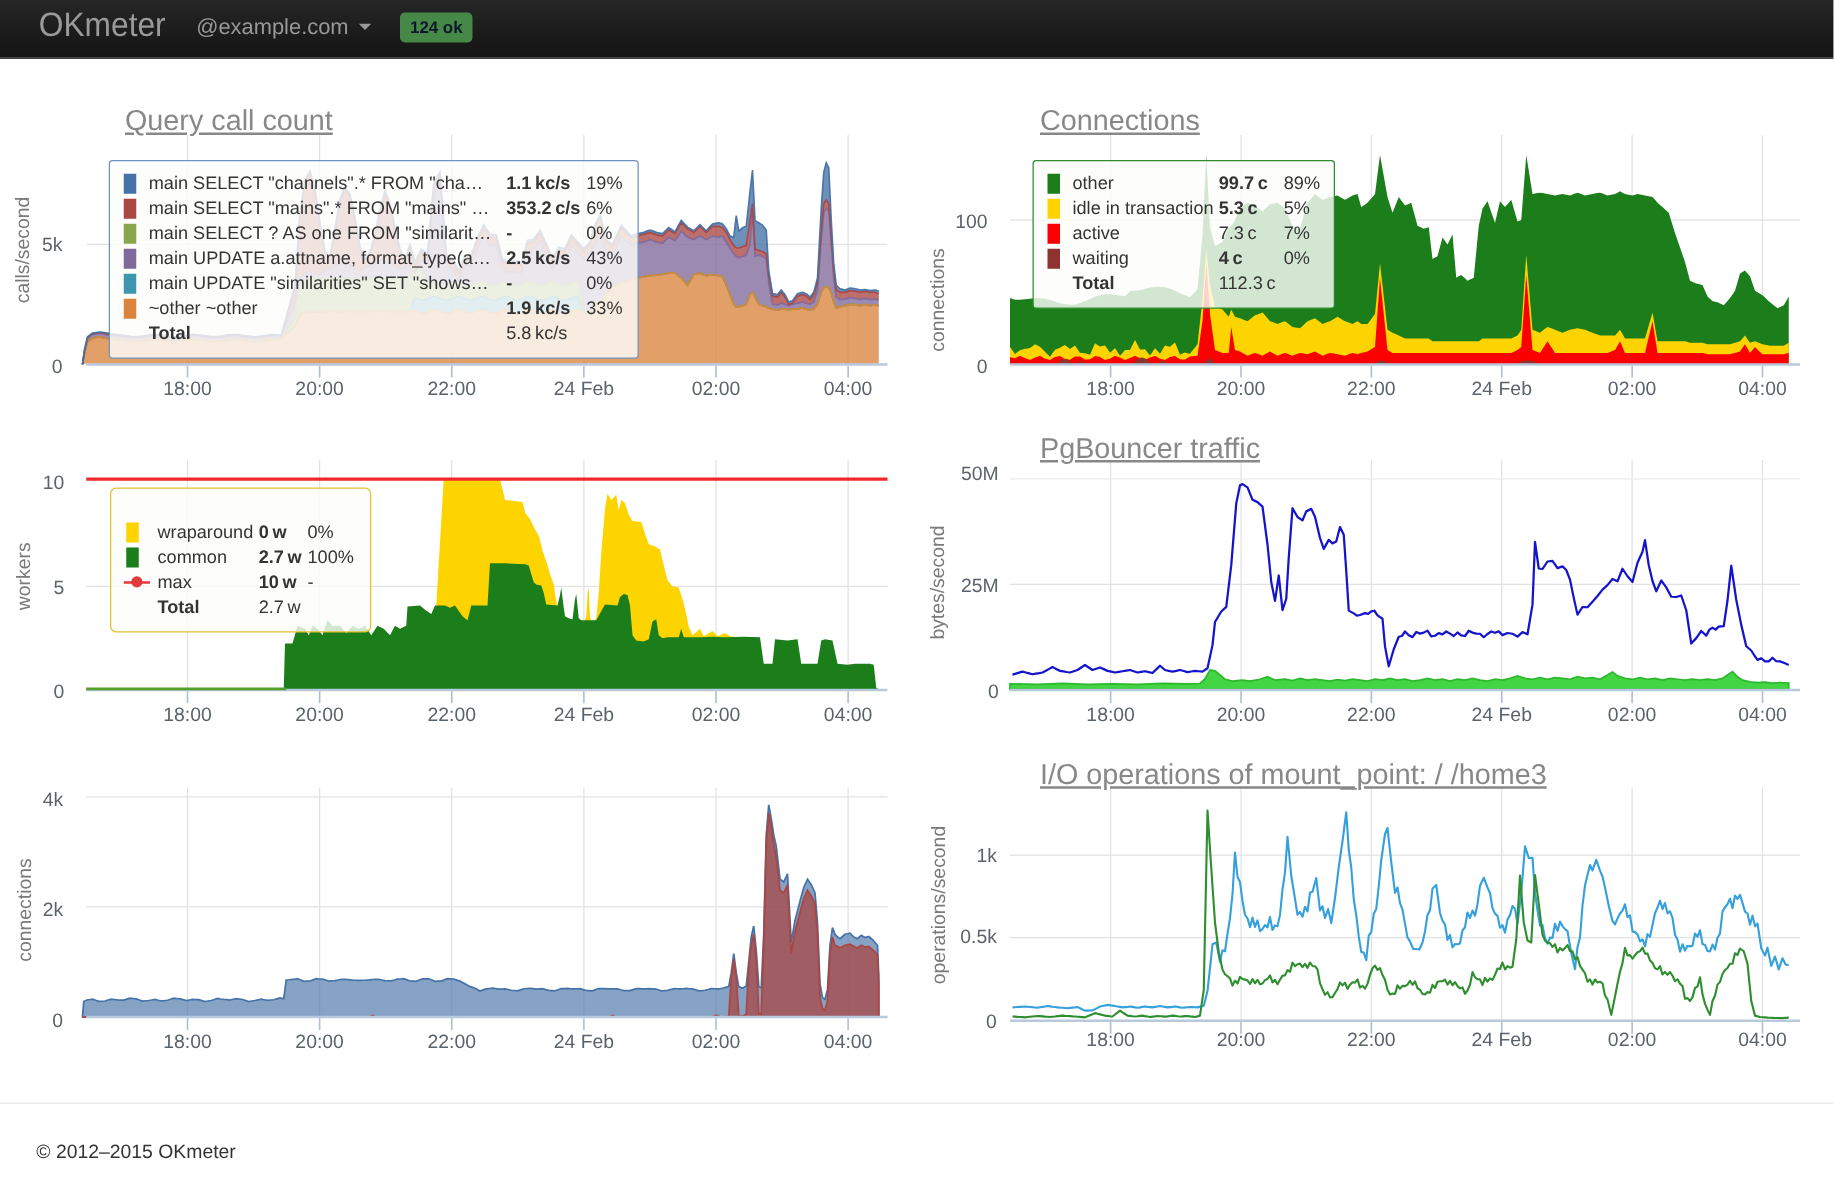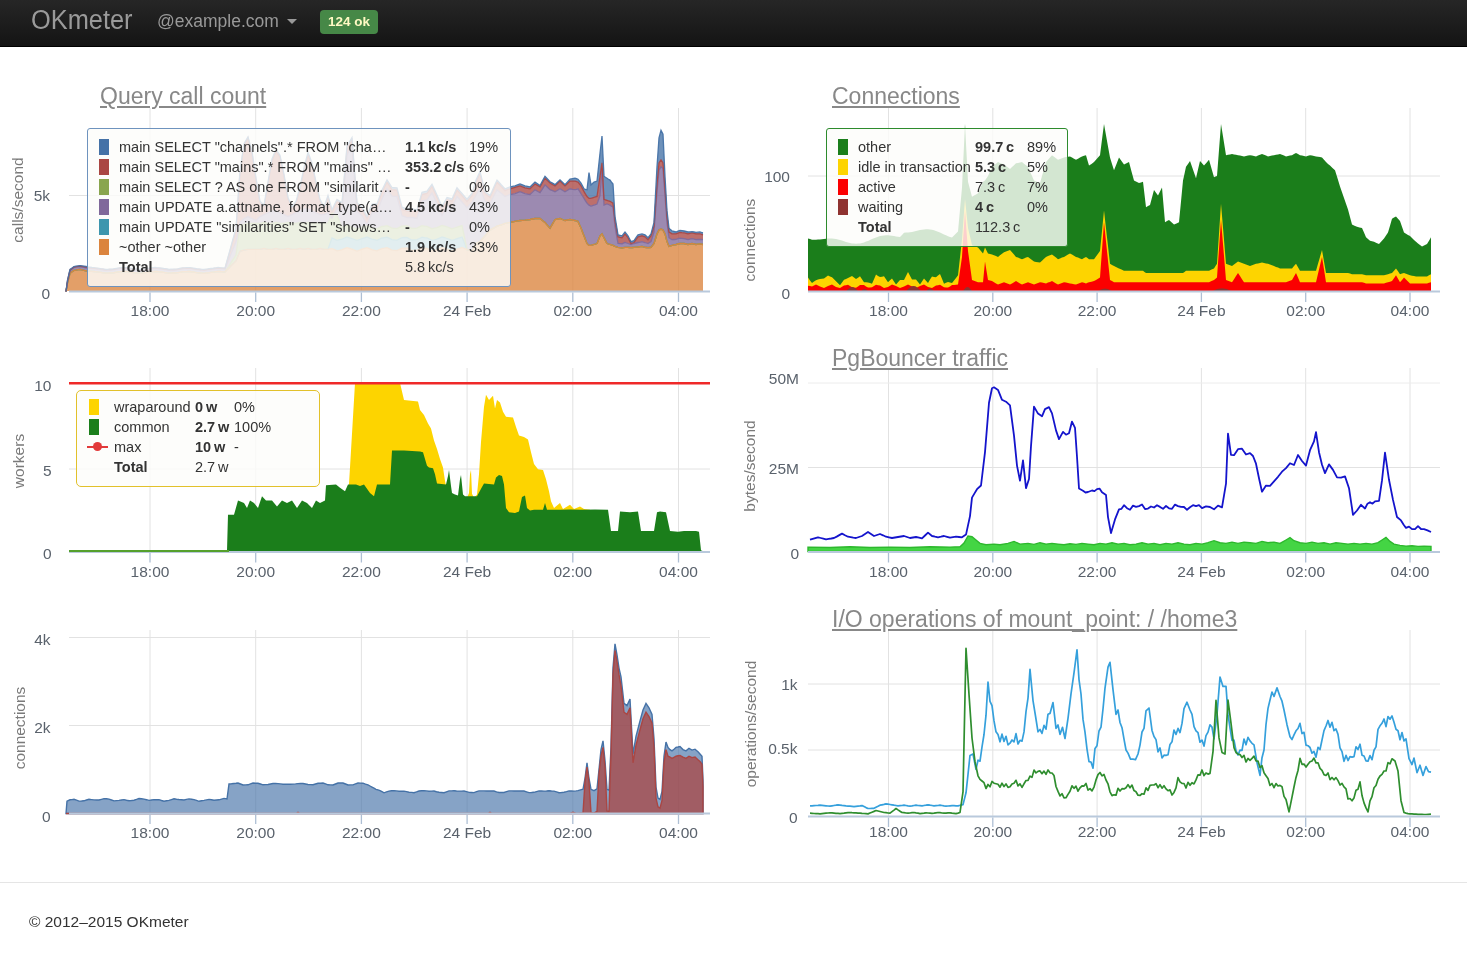--- a/index.html
+++ b/index.html
@@ -1,19 +1,19 @@
 <!DOCTYPE html>
 <html><head><meta charset="utf-8"><title>OKmeter</title><style>
 html,body{margin:0;padding:0;background:#fff}
 #page{position:relative;width:1467px;height:956px;overflow:hidden;font-family:"Liberation Sans",sans-serif;background:#fff}
 #nav{position:absolute;left:0;top:0;width:100%;height:46px;background:linear-gradient(#262626,#141414);border-bottom:1px solid #000}
 #brand{position:absolute;left:31px;top:5px;font-size:27px;color:#9a9a9a;display:inline-block;transform:scaleX(0.94);transform-origin:left top}
 #acct{position:absolute;left:157px;top:11px;font-size:17.5px;color:#999}
 #caret{display:inline-block;margin-left:8px;margin-bottom:3px;border-left:5px solid transparent;border-right:5px solid transparent;border-top:5px solid #999}
-#badge{position:absolute;left:320px;top:10px;background:#468847;color:#fef9c3;font-size:13.5px;font-weight:bold;padding:4px 8px 5px 8px;border-radius:4px}
+#badge{position:absolute;left:320px;top:10px;background:#468847;color:#0f172a;font-size:13.5px;font-weight:bold;padding:4px 8px 5px 8px;border-radius:4px}
 .ctitle{position:absolute;font-size:23px;color:#888;text-decoration:underline;white-space:nowrap}
 .tip{position:absolute;background:rgba(253,252,250,0.82);border:1px solid;border-radius:3px;box-sizing:border-box;font-size:14.5px;color:#333;white-space:nowrap}
 #footrule{position:absolute;left:0;top:882px;width:100%;border-top:1px solid #e5e5e5}
 #copy{position:absolute;left:29px;top:913px;font-size:15.5px;color:#333}
 </style></head>
 <body>
 <div id="page">
 <div id="nav">
       <span id="brand">OKmeter</span>
       <span id="acct">@example.com<span id="caret"></span></span>
@@ -217,21 +217,21 @@
       </div>
       <div style="position:relative;height:20px;line-height:20px">
         <span style="position:absolute;left:1px;top:2px;width:10px;height:16px;background:#89A54E"></span>
         <span style="position:absolute;left:21px;font-weight:normal">main SELECT ? AS one FROM "similarit…</span>
         <span style="position:absolute;left:307px;font-weight:bold">-</span>
         <span style="position:absolute;left:371px">0%</span>
       </div>
       <div style="position:relative;height:20px;line-height:20px">
         <span style="position:absolute;left:1px;top:2px;width:10px;height:16px;background:#80699B"></span>
         <span style="position:absolute;left:21px;font-weight:normal">main UPDATE a.attname, format_type(a…</span>
-        <span style="position:absolute;left:307px;font-weight:bold">4.5 kc/s</span>
+        <span style="position:absolute;left:307px;font-weight:bold">2.5 kc/s</span>
         <span style="position:absolute;left:371px">43%</span>
       </div>
       <div style="position:relative;height:20px;line-height:20px">
         <span style="position:absolute;left:1px;top:2px;width:10px;height:16px;background:#3D96AE"></span>
         <span style="position:absolute;left:21px;font-weight:normal">main UPDATE "similarities" SET "shows…</span>
         <span style="position:absolute;left:307px;font-weight:bold">-</span>
         <span style="position:absolute;left:371px">0%</span>
       </div>
       <div style="position:relative;height:20px;line-height:20px">
         <span style="position:absolute;left:1px;top:2px;width:10px;height:16px;background:#DB843D"></span>
@@ -269,21 +269,21 @@
         <span style="position:absolute;left:21px;font-weight:normal">waiting</span>
         <span style="position:absolute;left:138px;font-weight:bold">4 c</span>
         <span style="position:absolute;left:190px">0%</span>
       </div>
       <div style="position:relative;height:20px;line-height:20px">
         <span style="position:absolute;left:21px;font-weight:bold">Total</span>
         <span style="position:absolute;left:138px;font-weight:normal">112.3 c</span>
         <span style="position:absolute;left:190px"></span>
       </div>
     </div>
-    <div class="tip" style="left:76px;top:390px;width:244px;border-color:#e2c12b;border-radius:5px;padding:6px 8px 9px 11px">
+    <div class="tip" style="left:88px;top:390px;width:209px;border-color:#e2c12b;border-radius:5px;padding:25px 8px 9px 11px">
       <div style="position:relative;height:20px;line-height:20px">
         <span style="position:absolute;left:1px;top:2px;width:10px;height:16px;background:#fdd400"></span>
         <span style="position:absolute;left:26px;font-weight:normal">wraparound</span>
         <span style="position:absolute;left:107px;font-weight:bold">0 w</span>
         <span style="position:absolute;left:146px">0%</span>
       </div>
       <div style="position:relative;height:20px;line-height:20px">
         <span style="position:absolute;left:1px;top:2px;width:10px;height:16px;background:#1b7e1b"></span>
         <span style="position:absolute;left:26px;font-weight:normal">common</span>
         <span style="position:absolute;left:107px;font-weight:bold">2.7 w</span>

